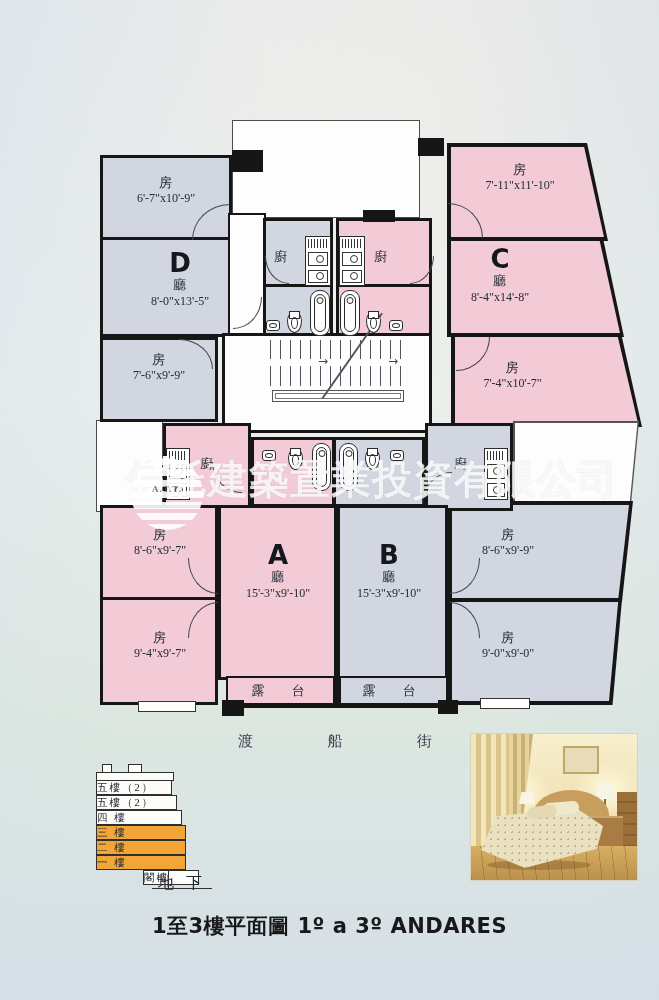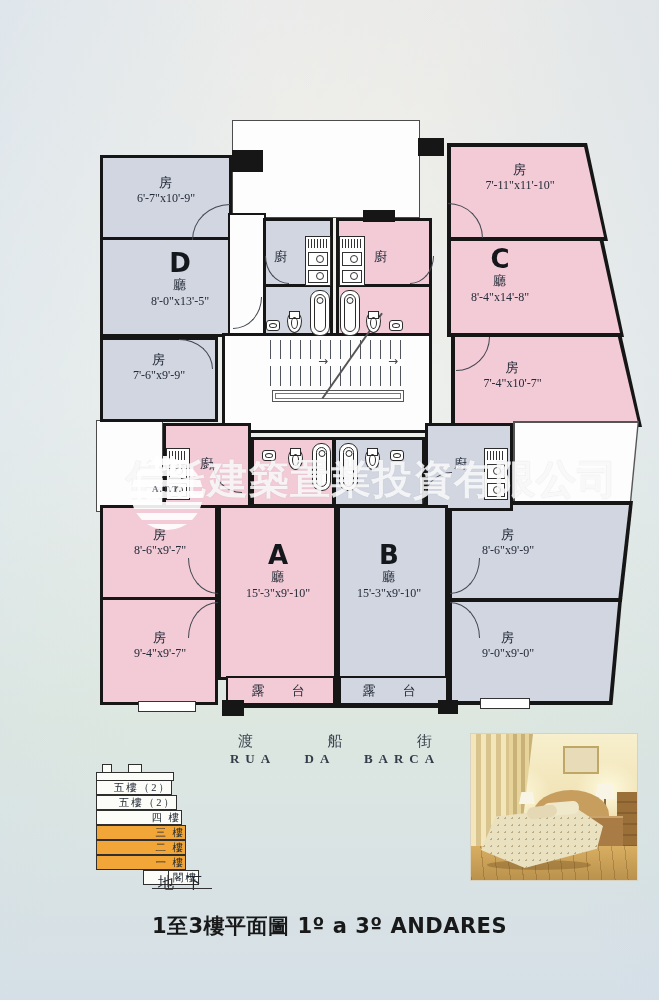--- a/index.html
+++ b/index.html
@@ -54,21 +54,21 @@
   #wm-en{margin-top:2px;margin-left:66px;font-size:19px;letter-spacing:4.5px;white-space:nowrap;color:rgba(255,255,255,.92);}
   #wm-logo{position:absolute;left:5px;top:6px;width:72px;height:72px;border-radius:50%;
     background:repeating-linear-gradient(180deg,rgba(255,255,255,.9) 0 7px,rgba(255,255,255,0) 7px 11px);}
   #wm-logo-top{position:absolute;left:24px;top:-2px;width:26px;height:14px;
     background:repeating-linear-gradient(90deg,rgba(255,255,255,.95) 0 4px,rgba(255,255,255,0) 4px 8px);}
   #wm-logo-txt{position:absolute;left:0;width:72px;top:26px;text-align:center;font-size:9px;letter-spacing:1px;color:rgba(70,74,86,.75);font-weight:700;}
   #street{position:absolute;left:238px;top:732px;width:194px;display:flex;justify-content:space-between;z-index:30;}
   #street span{font-size:15px;color:#39414e;}
   #street-latin{position:absolute;left:185px;top:751px;width:300px;text-align:center;font-size:13px;font-weight:700;letter-spacing:6px;word-spacing:20px;color:#343c49;z-index:30;}
   .lg-row{position:absolute;box-sizing:border-box;border:1px solid #2f2f2f;background:#fcfcf8;
-    font-size:10.5px;letter-spacing:2px;color:#1d2531;text-align:right;line-height:13px;z-index:3;}
+    font-size:10.5px;letter-spacing:2px;color:#1d2531;text-align:left;line-height:13px;z-index:3;}
   .lg-hl{background:#f1a637;}
   #caption{position:absolute;left:0;top:912px;width:659px;text-align:center;z-index:30;
     font-family:"DejaVu Sans",sans-serif;font-size:21px;font-weight:700;letter-spacing:.5px;color:#191919;}
   #photo{position:absolute;left:470px;top:733px;width:168px;height:148px;overflow:hidden;z-index:3;border:1px solid #d8d2c2;box-sizing:border-box;}
   .ph{position:absolute;}
 </style>
 </head>
 <body>
 
 <div id="stage">
@@ -252,21 +252,20 @@
       <div id="wm-logo-txt">A.T.T.</div>
     </div>
     <div id="wm-cn">信託建築置業投資有限公司</div>
   </div>
 
   <div id="street">
     <span>渡</span>
     <span>船</span>
     <span>街</span>
   </div>
-  <div id="street-latin">RUA DA BARCA</div>
 
   <div class="lg-row" style="left:102px;top:764px;width:10px;height:10px;"></div>
   <div class="lg-row" style="left:128px;top:764px;width:14px;height:10px;"></div>
   <div class="lg-row" style="left:96px;top:772px;width:78px;height:9px;"></div>
   <div class="lg-row" style="left:96px;top:780px;width:76px;height:15px;">五樓（2）</div>
   <div class="lg-row" style="left:96px;top:795px;width:81px;height:15px;">五樓（2）</div>
   <div class="lg-row" style="left:96px;top:810px;width:86px;height:15px;">四 樓</div>
   <div class="lg-row lg-hl" style="left:96px;top:825px;width:90px;height:15px;">三 樓</div>
   <div class="lg-row lg-hl" style="left:96px;top:840px;width:90px;height:15px;">二 樓</div>
   <div class="lg-row lg-hl" style="left:96px;top:855px;width:90px;height:15px;">一 樓</div>

